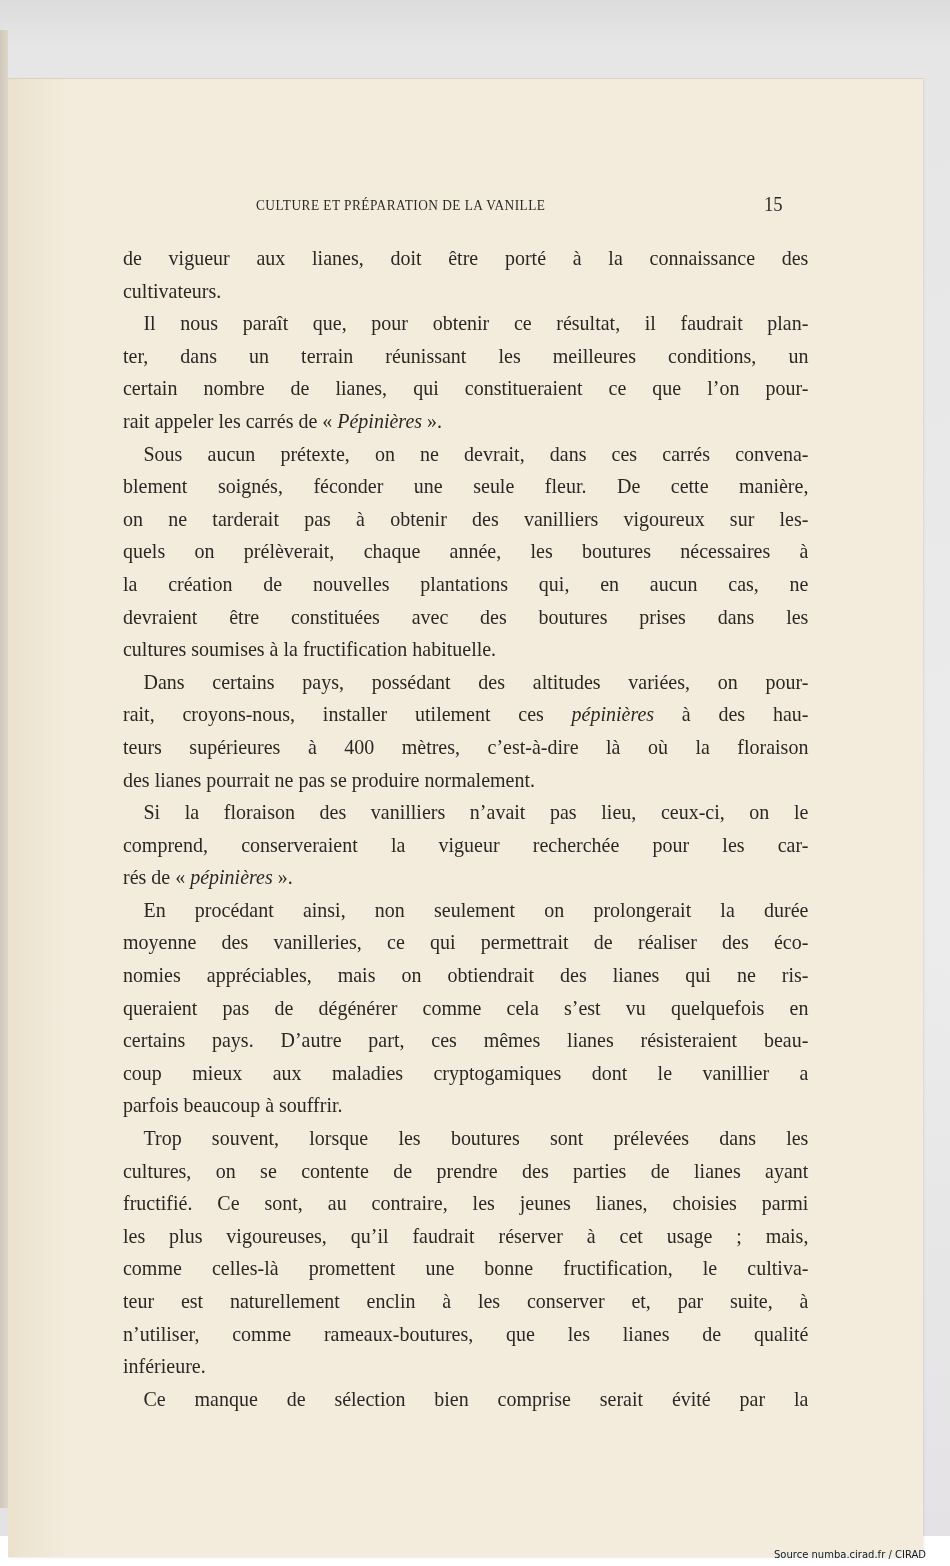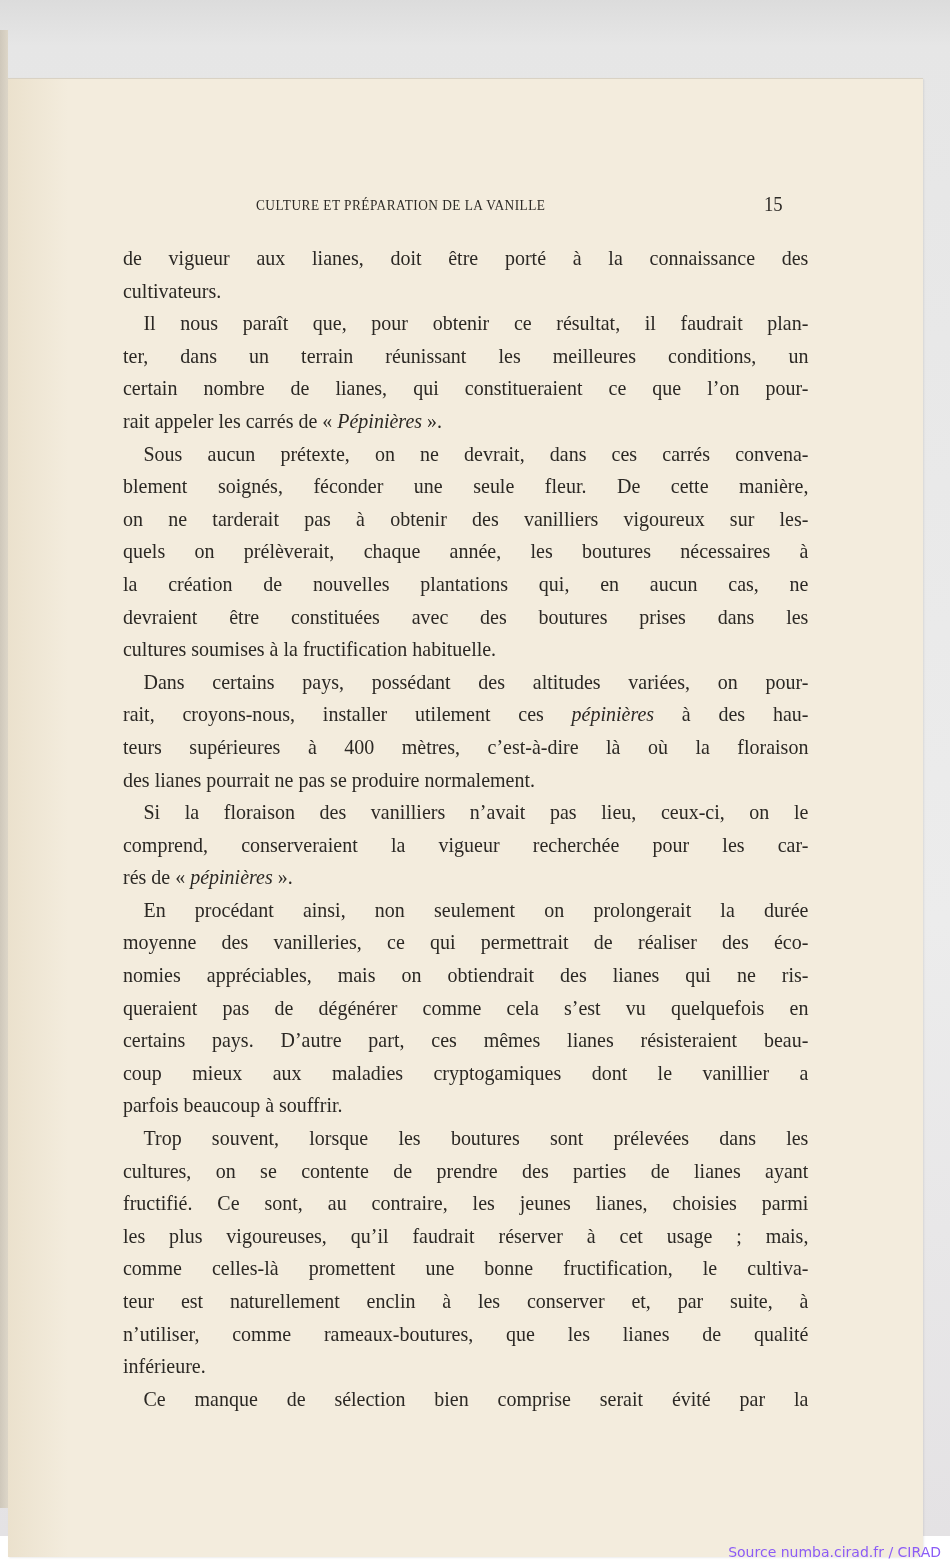--- a/index.html
+++ b/index.html
@@ -81,25 +81,25 @@
     .line.last {
       text-align-last: left;
     }
     .line.indent {
       padding-left: 22px;
       width: 715px;
     }
     .line i { font-style: italic; }
     .source {
       position: absolute;
-      right: 9px;
+      right: 24px;
       bottom: 6px;
       font-family: "DejaVu Sans", "Liberation Sans", sans-serif;
-      font-size: 14px;
-      color: #8b5cf6;
+      font-size: 10px;
+      color: #0f172a;
     }
   </style>
 </head>
 <body>
 
 <div class="scan-bg"></div>
 <div class="left-strip"></div>
 
 <div class="page">
   <div class="running-head">CULTURE ET PRÉPARATION DE LA VANILLE</div>

